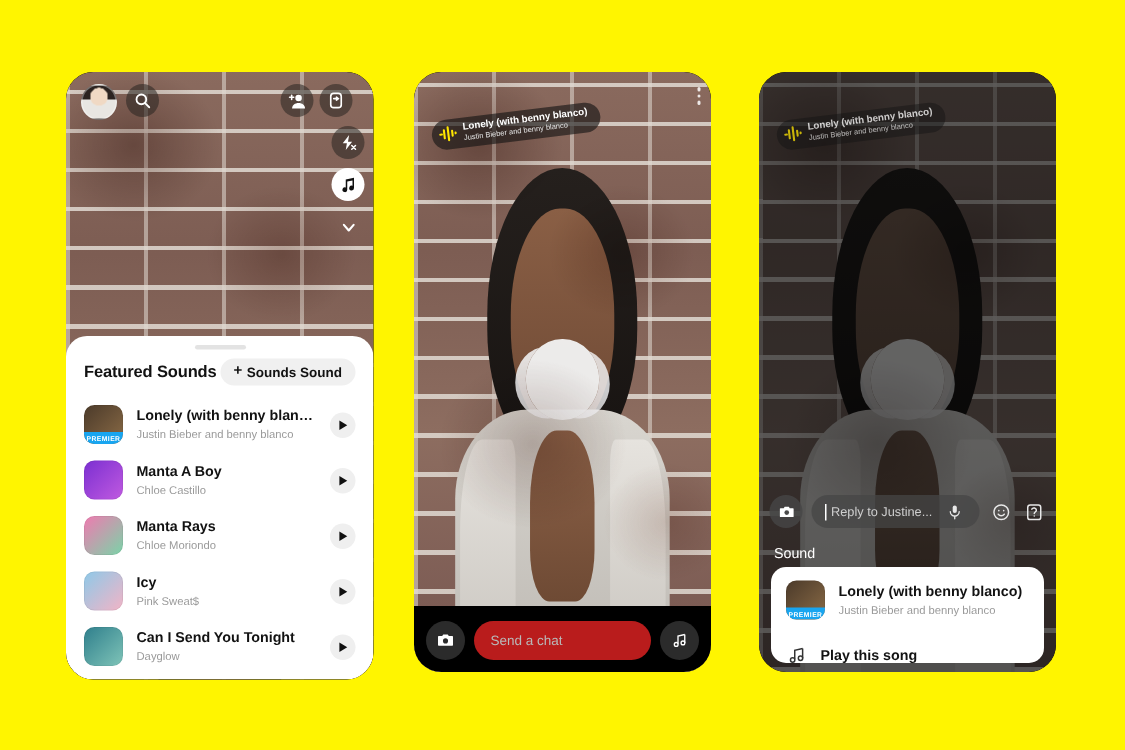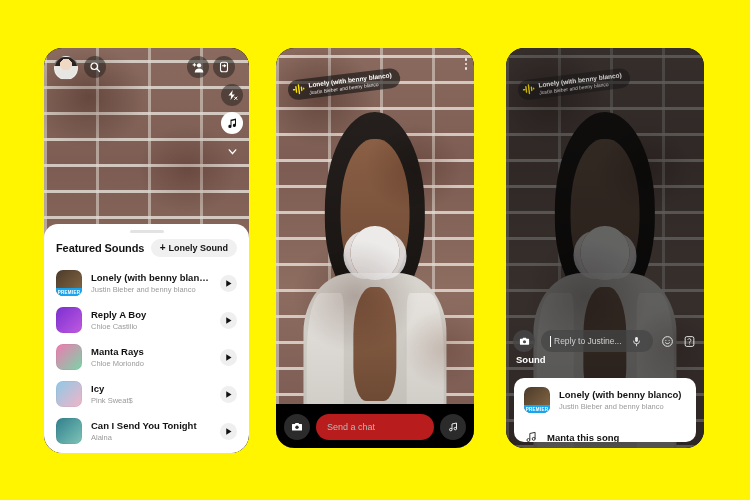--- a/index.html
+++ b/index.html
@@ -157,21 +157,21 @@
   
   .replybar{position:absolute;left:7px;right:7px;top:282px;height:22px;display:flex;align-items:center;gap:6px;justify-content:flex-end;}
   .rb-circ{width:22px;height:22px;border-radius:50%;background:rgba(70,70,70,.8);display:flex;align-items:center;justify-content:center;flex:none;}
   .rb-field{
     flex:1;height:22px;border-radius:11px;background:rgba(70,70,70,.75);
     display:flex;align-items:center;justify-content:space-between;padding:0 9px;
   }
   .rb-ph{font-size:8.5px;color:#cfcfcf;display:flex;align-items:center;}
   .caret{display:inline-block;width:1px;height:11px;background:#fff;margin-right:3px;}
   .rb-ico{width:16px;height:16px;display:flex;align-items:center;justify-content:center;flex:none;color:#e8e8e8;}
-  .sound-label{position:absolute;left:10px;top:306px;font-size:9.5px;font-weight:700;color:#fff;}
+  .sound-label{position:absolute;left:10px;top:316px;font-size:9.5px;font-weight:400;color:#fff;}
   .sound-card{
     position:absolute;left:8px;right:8px;top:330px;bottom:6px;
     background:#fff;border-radius:10px;overflow:hidden;
     display:flex;flex-direction:column;
   }
   .sc-row{display:flex;align-items:center;gap:9px;padding:9px 10px 8px;}
   .sc-div{height:1px;background:#ececec;margin:0 10px;}
   .sc-play{display:flex;align-items:center;gap:9px;padding:9px 10px;}
   .sc-play-txt{font-size:9.5px;font-weight:700;color:#121212;}
 </style>
@@ -231,42 +231,42 @@
             </svg>
         </div>
       </div>
 
       <div class="sheet">
         <div class="grabber"></div>
         <div class="sheet-head">
           <div class="sheet-title">Featured Sounds</div>
           <div class="create-btn">
             <span class="plus">+</span>
-            <span>Lonely Sound</span>
+            <span>Sounds Sound</span>
           </div>
         </div>
         <div class="track-list" id="track-list">
             <div class="track">
               <div class="thumb" style="background: linear-gradient(135deg, rgb(75, 58, 42), rgb(138, 107, 70));">
                 <div class="premier">PREMIER</div>
               </div>
               <div class="t-meta">
                 <div class="t-title">Lonely (with benny blanco)</div>
                 <div class="t-artist">Justin Bieber and benny blanco</div>
               </div>
               <div class="play">
                 <svg width="9" height="9" viewBox="0 0 24 24" fill="#111">
                   <polygon points="6,3.5 20,12 6,20.5"></polygon>
                 </svg>
               </div>
             </div>
             <div class="track">
               <div class="thumb" style="background: linear-gradient(135deg, rgb(123, 47, 209), rgb(192, 90, 224));"></div>
               <div class="t-meta">
-                <div class="t-title">Reply A Boy</div>
+                <div class="t-title">Manta A Boy</div>
                 <div class="t-artist">Chloe Castillo</div>
               </div>
               <div class="play">
                 <svg width="9" height="9" viewBox="0 0 24 24" fill="#111">
                   <polygon points="6,3.5 20,12 6,20.5"></polygon>
                 </svg>
               </div>
             </div>
             <div class="track">
               <div class="thumb" style="background: linear-gradient(135deg, rgb(240, 122, 176), rgb(122, 212, 168));"></div>
@@ -289,21 +289,21 @@
               <div class="play">
                 <svg width="9" height="9" viewBox="0 0 24 24" fill="#111">
                   <polygon points="6,3.5 20,12 6,20.5"></polygon>
                 </svg>
               </div>
             </div>
             <div class="track">
               <div class="thumb" style="background: linear-gradient(135deg, rgb(47, 127, 140), rgb(127, 196, 184));"></div>
               <div class="t-meta">
                 <div class="t-title">Can I Send You Tonight</div>
-                <div class="t-artist">Alaina</div>
+                <div class="t-artist">Dayglow</div>
               </div>
               <div class="play">
                 <svg width="9" height="9" viewBox="0 0 24 24" fill="#111">
                   <polygon points="6,3.5 20,12 6,20.5"></polygon>
                 </svg>
               </div>
             </div>
             <div class="track"></div>
           </div>
       </div>
@@ -437,19 +437,19 @@
           </div>
         </div>
         <div class="sc-div"></div>
         <div class="sc-play">
           <svg width="14" height="14" viewBox="0 0 24 24" fill="none" stroke="#333" stroke-width="1.7">
               <path d="M19 4 10 6v10.2"></path>
               <circle cx="7.6" cy="17.2" r="2.5"></circle>
               <circle cx="16.6" cy="15.2" r="2.5"></circle>
               <path d="M19 4v11.2"></path>
             </svg>
-          <span class="sc-play-txt">Manta this song</span>
+          <span class="sc-play-txt">Play this song</span>
         </div>
       </div>
     </div>
   </div>
 
 </div>
 
 </body></html>

